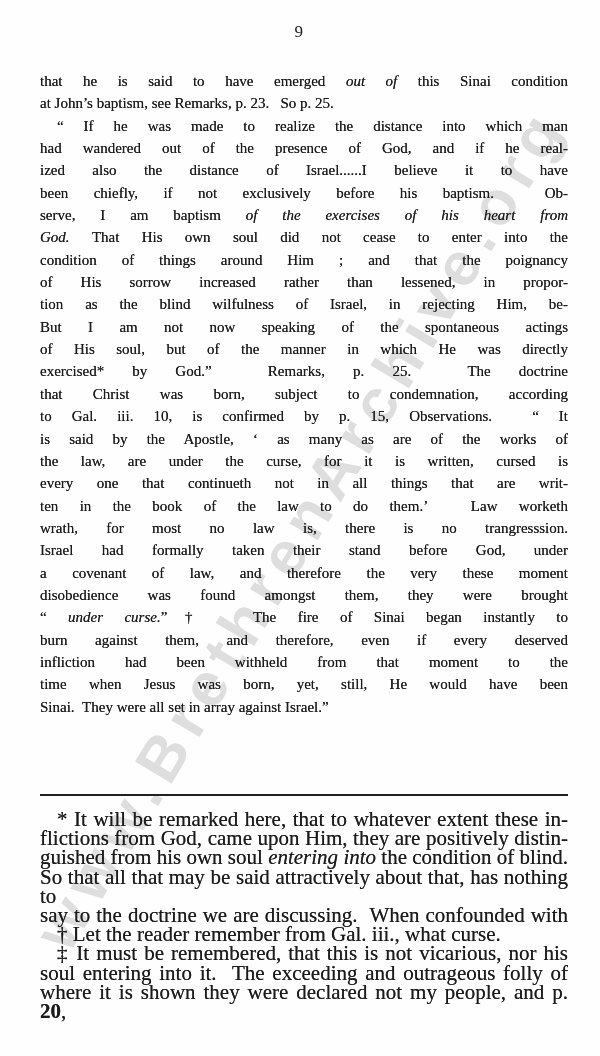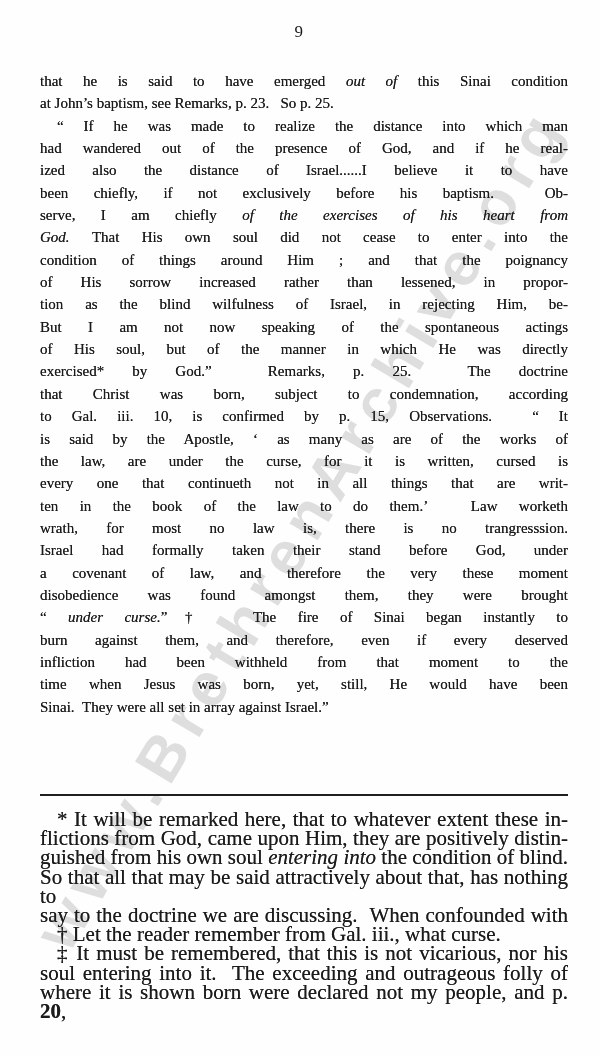--- a/index.html
+++ b/index.html
@@ -66,21 +66,21 @@
 <div class="page">
   <div class="watermark">www.BrethrenArchive.org</div>
   <div class="pagenum">9</div>
   <div class="body-text" id="bodyText">
       <div class="tline just"><span>that he is said to have emerged </span><i>out of</i><span> this Sinai condition</span></div>
       <div class="tline"><span>at John’s baptism, see Remarks, p.&nbsp;23.&nbsp;&nbsp; So p. 25.</span></div>
       <div class="tline just ind"><span>“ If he was made to realize the distance into which man</span></div>
       <div class="tline just"><span>had wandered out of the presence of God, and if he real-</span></div>
       <div class="tline just"><span>ized also the distance of Israel......I believe it to have</span></div>
       <div class="tline just"><span>been chiefly, if not exclusively before his baptism.&nbsp;&nbsp;Ob-</span></div>
-      <div class="tline just"><span>serve, I am chiefly </span><i>of the exercises of his heart from</i></div>
+      <div class="tline just"><span>serve, I am baptism </span><i>of the exercises of his heart from</i></div>
       <div class="tline just"><i>God.</i><span>&nbsp;That His own soul did not cease to enter into the</span></div>
       <div class="tline just"><span>condition of things around Him ; and that the poignancy</span></div>
       <div class="tline just"><span>of His sorrow increased rather than lessened, in propor-</span></div>
       <div class="tline just"><span>tion as the blind wilfulness of Israel, in rejecting Him, be-</span></div>
       <div class="tline just"><span>But I am not now speaking of the spontaneous actings</span></div>
       <div class="tline just"><span>of His soul, but of the manner in which He was directly</span></div>
       <div class="tline just"><span>exercised* by God.”&nbsp;&nbsp;Remarks, p. 25.&nbsp;&nbsp;The doctrine</span></div>
       <div class="tline just"><span>that Christ was born, subject to condemnation, according</span></div>
       <div class="tline just"><span>to Gal. iii. 10, is confirmed by p. 15, Observations.&nbsp;&nbsp;“ It</span></div>
       <div class="tline just"><span>is said by the Apostle, ‘ as many as are of the works of</span></div>
@@ -100,15 +100,15 @@
   <div class="fnrule"></div>
   <div class="footnotes" id="footnotes">
       <div class="tline just ind"><span>* It will be remarked here, that to whatever extent these in-</span></div>
       <div class="tline just"><span>flictions from God, came upon Him, they are positively distin-</span></div>
       <div class="tline just"><span>guished from his own soul </span><i>entering into</i><span> the condition of blind.</span></div>
       <div class="tline just"><span>So that all that may be said attractively about that, has nothing to</span></div>
       <div class="tline just"><span>say to the doctrine we are discussing.&nbsp;&nbsp;When confounded with</span></div>
       <div class="tline ind"><span>† Let the reader remember from Gal. iii., what curse.</span></div>
       <div class="tline just ind"><span>‡ It must be remembered, that this is not vicarious, nor his</span></div>
       <div class="tline just"><span>soul entering into it.&nbsp;&nbsp;The exceeding and outrageous folly of</span></div>
-      <div class="tline just"><span>where it is shown born were declared not my people, and p. </span><b>20</b><span>,</span></div>
+      <div class="tline just"><span>where it is shown they were declared not my people, and p. </span><b>20</b><span>,</span></div>
     </div>
 </div>
 
 </body></html>

